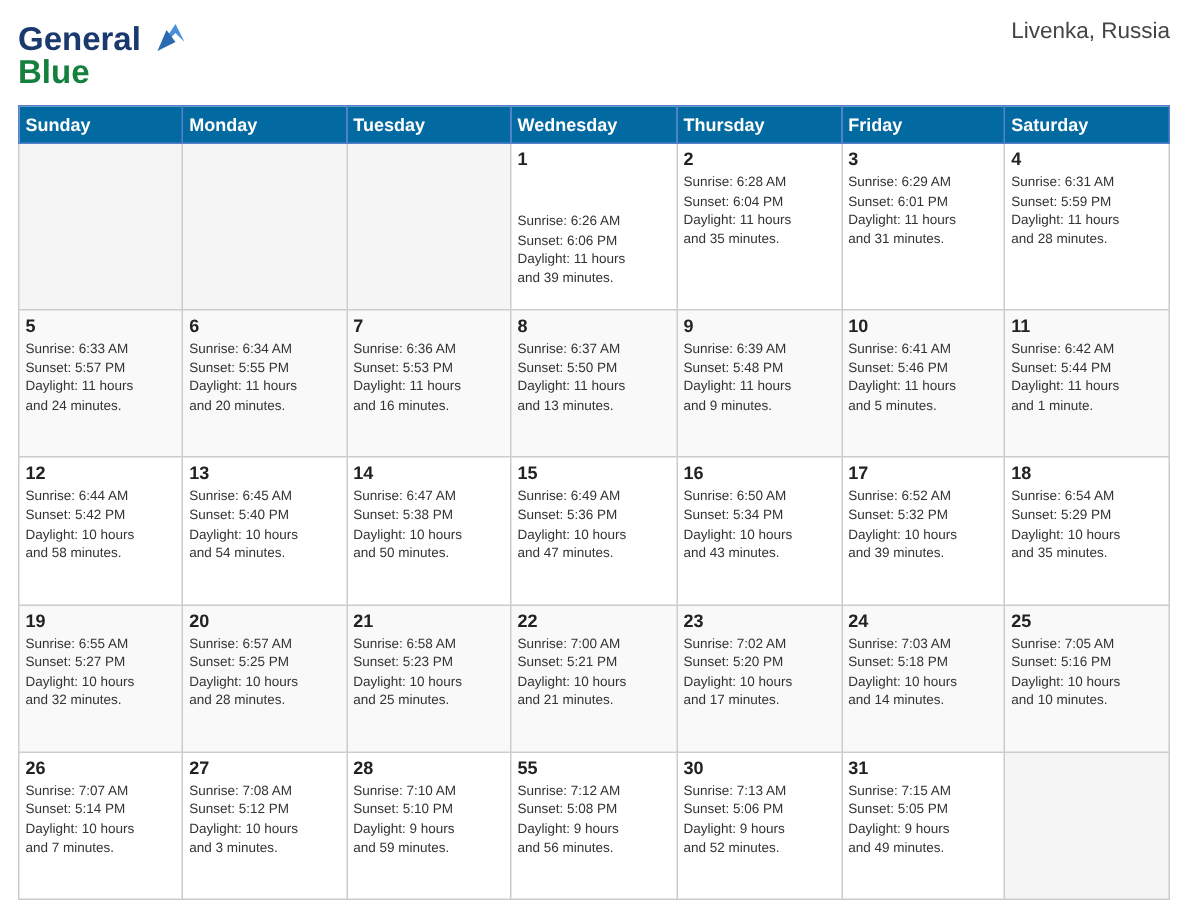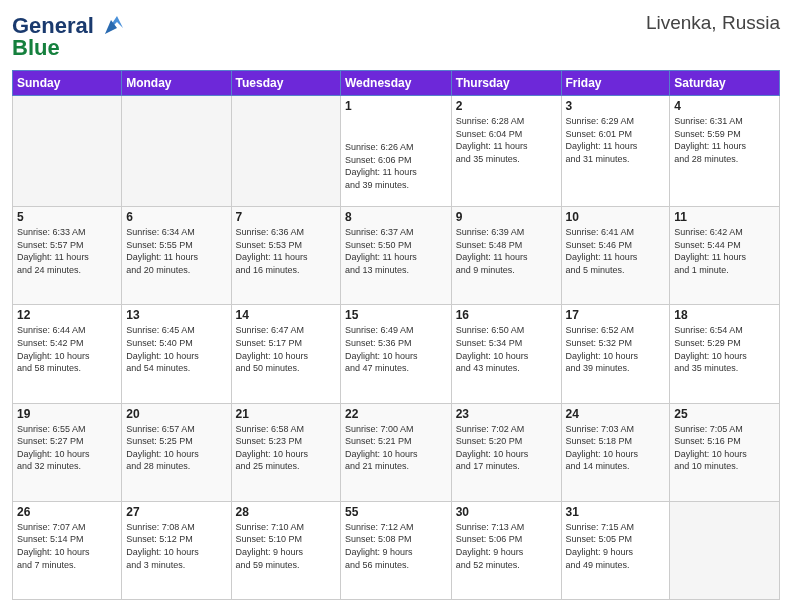--- a/index.html
+++ b/index.html
@@ -44,30 +44,30 @@
     .title-block {
       text-align: right;
     }
     .month-title {
       font-size: 32px;
       font-weight: bold;
       color: #1a1a2e;
       line-height: 1.1;
     }
     .location {
-      font-size: 19px;
+      font-size: 15px;
       color: #444;
     }
     .calendar {
       width: 100%;
       border-collapse: collapse;
       flex: 1;
     }
     .calendar th {
-      background: #6d28d9;
+      background: #0369a1;
       color: #fff;
       font-size: 12px;
       font-weight: bold;
       padding: 5px 4px;
       text-align: left;
       border: 1px solid #5580cc;
     }
     .calendar td {
       border: 1px solid #ccc;
       vertical-align: top;
@@ -229,21 +229,21 @@
           <td>
             <span class="day-number">13</span>
             <div class="day-info" style="white-space: pre-line;">Sunrise: 6:45 AM
 Sunset: 5:40 PM
 Daylight: 10 hours
 and 54 minutes.</div>
           </td>
           <td>
             <span class="day-number">14</span>
             <div class="day-info" style="white-space: pre-line;">Sunrise: 6:47 AM
-Sunset: 5:17 PM
+Sunset: 5:38 PM
 Daylight: 10 hours
 and 50 minutes.</div>
           </td>
           <td>
             <span class="day-number">15</span>
             <div class="day-info" style="white-space: pre-line;">Sunrise: 6:49 AM
 Sunset: 5:36 PM
 Daylight: 10 hours
 and 47 minutes.</div>
           </td>

